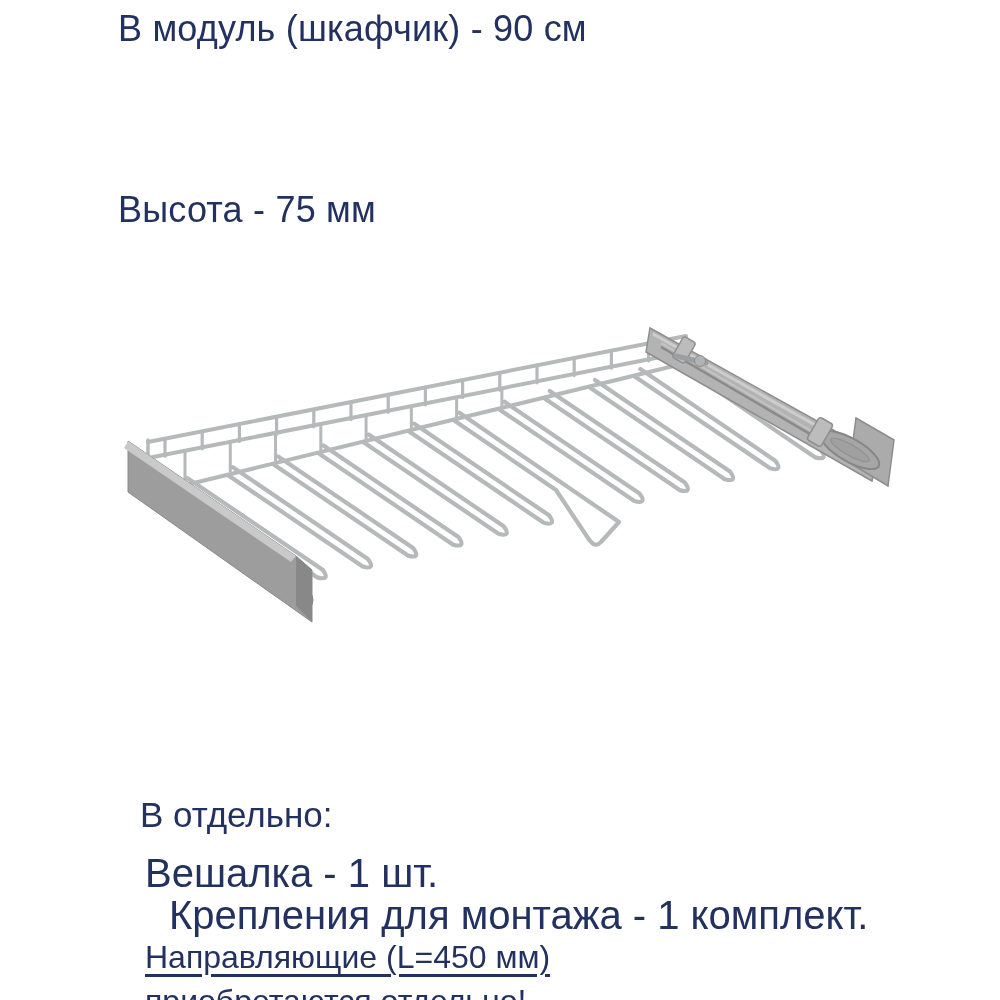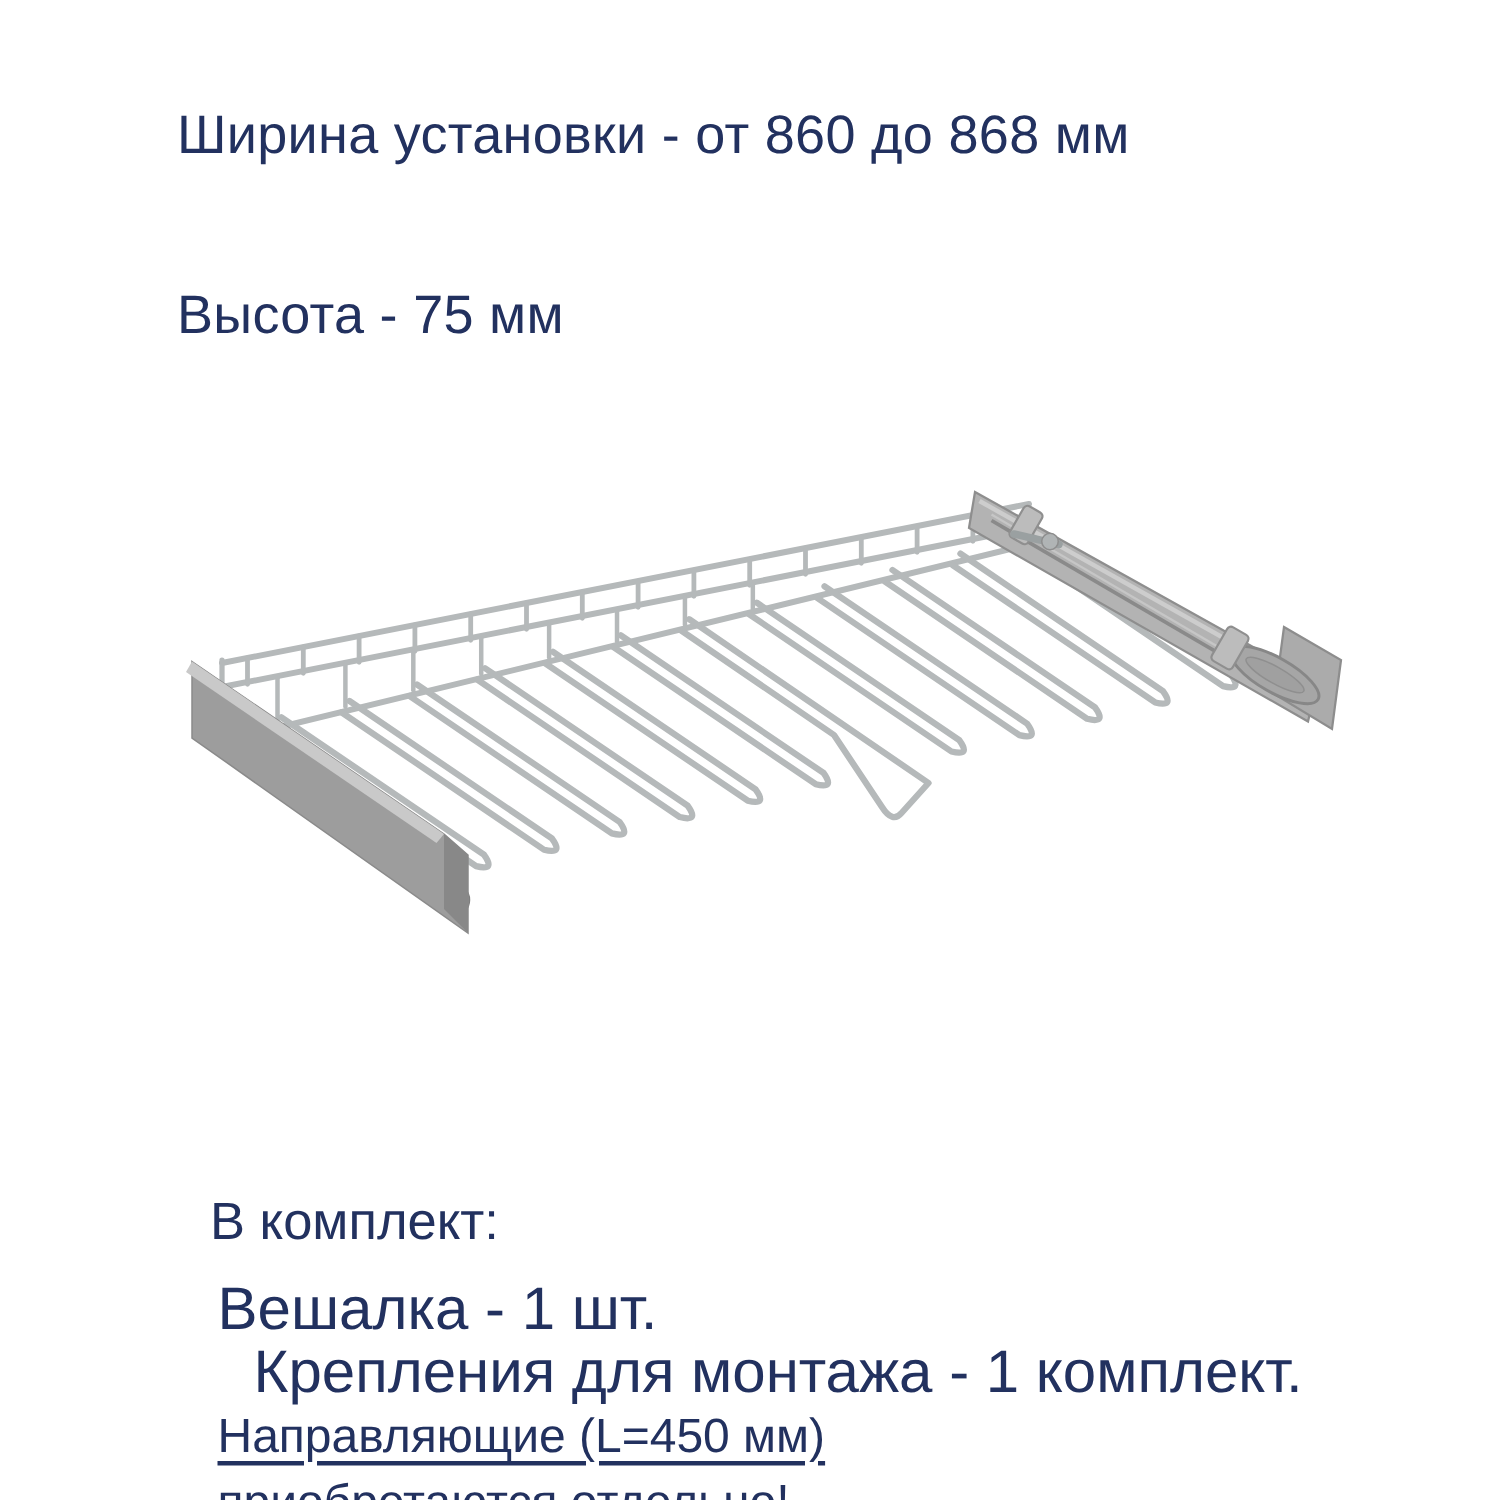--- a/index.html
+++ b/index.html
@@ -20,21 +20,21 @@
   #included-note{
     position:absolute;left:145px;top:935px;width:640px;font-size:32px;line-height:44px;
     text-decoration:underline;text-decoration-thickness:3px;text-underline-offset:6px;
   }
 </style>
 </head>
 <body>
 
 <div id="canvas">
 
-  <div class="spec-line" id="spec-2">Ширина установки - от 860 до 868 мм</div>
+  <div class="spec-line" id="spec-1">В модуль (шкафчик) - 90 см</div>
   <div class="spec-line" id="spec-4">Высота - 75 мм</div>
 
   <svg id="product-illustration" viewBox="0 0 1000 380">
 
     <g id="hanger-frame" stroke="#b5b9ba" fill="none" stroke-linecap="round">
       <line x1="148" y1="142" x2="686" y2="36" stroke-width="4"></line>
       <line x1="148" y1="158" x2="686" y2="52" stroke-width="4"></line>
       <line x1="148" y1="140" x2="148" y2="162" stroke-width="3.5"></line>
       <line x1="165" y1="190" x2="686" y2="63" stroke-width="4"></line>
       <g id="frame-posts">
@@ -101,18 +101,18 @@
     </g>
 
     <g id="front-panel">
       <circle cx="302" cy="300" r="11" fill="#8a8a8a" stroke="#7f7f7f" stroke-width="1"></circle>
       <polygon points="128,141 296,256 312,270 312,322 128,192" fill="#9d9d9d" stroke="#8a8a8a" stroke-width="1"></polygon>
       <polygon points="296,256 312,270 312,322 296,306" fill="#888888"></polygon>
       <polygon points="128,141 296,256 291,262 124,148" fill="#c9c9c9"></polygon>
     </g>
   </svg>
 
-  <div id="included-heading">В комплект:</div>
+  <div id="included-heading">В отдельно:</div>
   <div class="included-item" id="included-item-1">Вешалка - 1 шт.</div>
   <div class="included-item" id="included-item-2">Крепления для монтажа - 1 комплект.</div>
   <div id="included-note">Направляющие (L=450 мм) приобретаются отдельно!</div>
 
 </div>
 
 </body></html>

